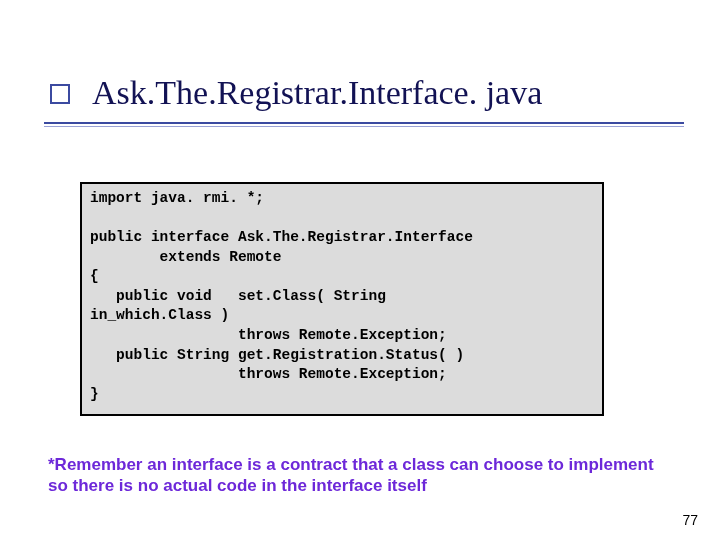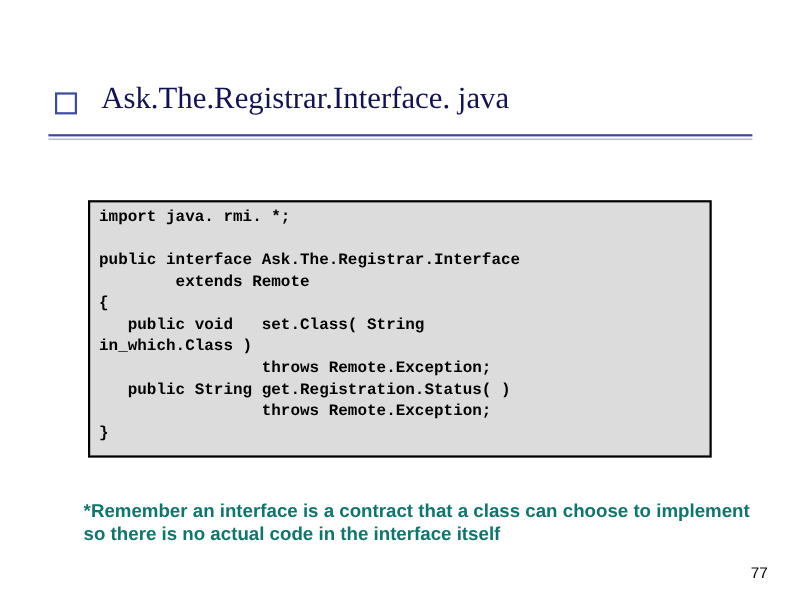--- a/index.html
+++ b/index.html
@@ -28,21 +28,21 @@
     position: absolute;
     left: 6px;
     top: 10px;
     width: 20px;
     height: 20px;
     border: 2px solid #3b4aa0;
     box-sizing: border-box;
   }
   .title-text {
     font-family: "Times New Roman", Times, serif;
-    font-size: 28px;
+    font-size: 34px;
     font-weight: 400;
     color: #121254;
     margin-left: 48px;
     letter-spacing: 0px;
   }
   .title-underline {
     position: absolute;
     left: 0;
     top: 48px;
     height: 2px;
@@ -54,21 +54,21 @@
     left: 0;
     top: 52px;
     height: 1px;
     background: #9aa2d6;
     width: 640px;
   }
   .code-box {
     position: absolute;
     top: 182px;
     left: 80px;
-    width: 567px;
+    width: 524px;
     border: 2px solid #000;
     background: #dcdcdc;
     padding: 5px 8px 10px 8px;
     box-sizing: border-box;
   }
   .code-box pre {
     margin: 0;
     font-family: "Courier New", Courier, monospace;
     font-size: 14.5px;
     line-height: 1.35;
@@ -78,22 +78,21 @@
   }
   .note {
     position: absolute;
     left: 48px;
     top: 454px;
     width: 620px;
     font-family: Arial, Helvetica, sans-serif;
     font-size: 17px;
     font-weight: bold;
     line-height: 1.25;
-    color: #0f766e;
-    margin-left: 28px;
+    color: #6d28d9;
   }
   .page-number {
     position: absolute;
     right: 22px;
     bottom: 12px;
     font-size: 14px;
     font-family: Arial, Helvetica, sans-serif;
     color: #000;
   }
 </style>

